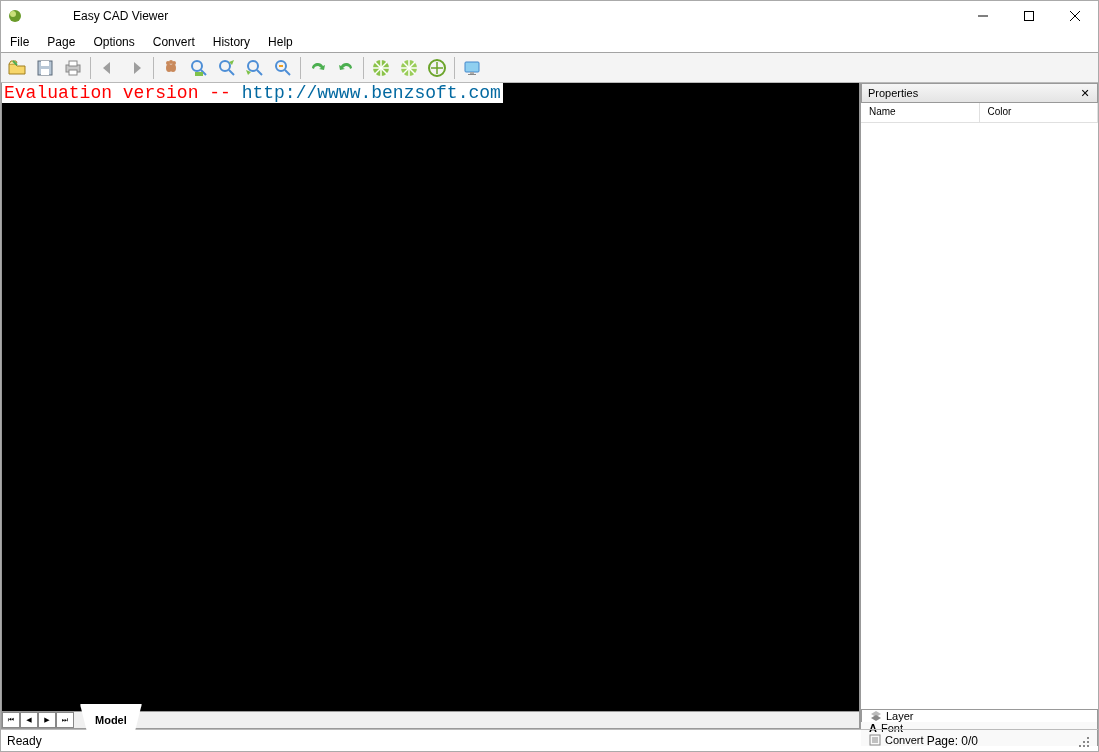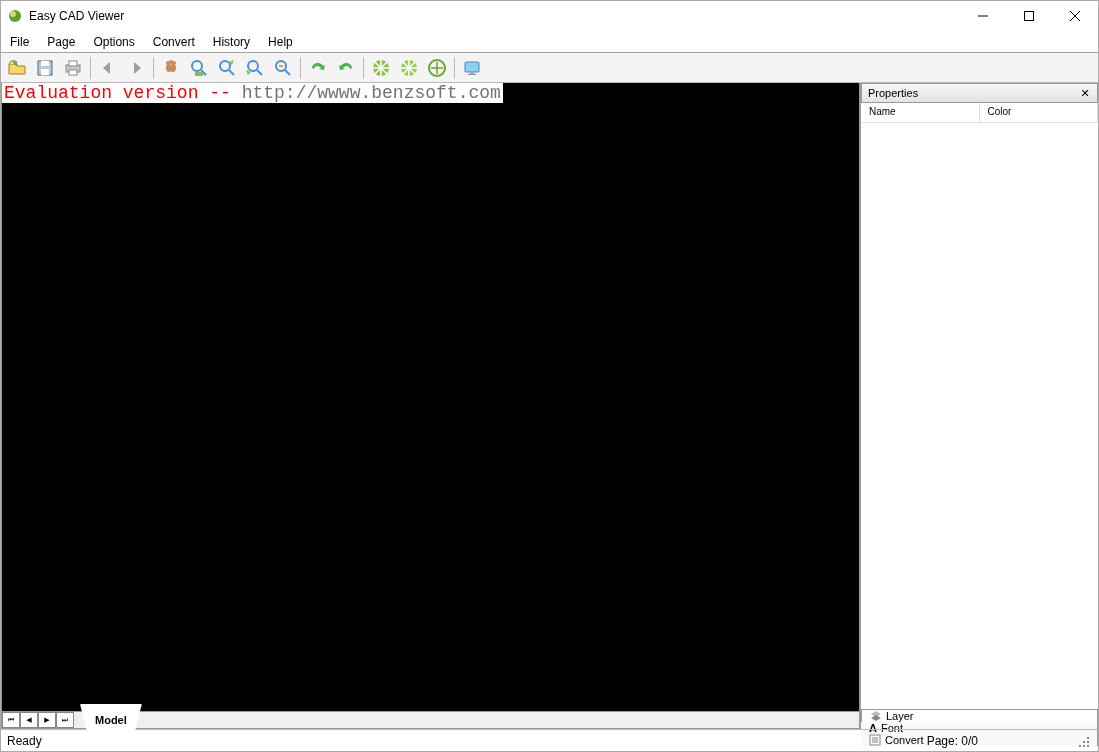--- a/index.html
+++ b/index.html
@@ -1,40 +1,40 @@
 <!DOCTYPE html>
 <html><head>
 <meta charset="utf-8">
 <style>
 * { box-sizing: border-box; margin: 0; padding: 0; }
 html, body { width: 1099px; height: 752px; font-family: "Segoe UI", Tahoma, sans-serif; font-size: 12px; background: #fff; overflow: hidden; }
 .window { width: 100%; height: 100%; display: flex; flex-direction: column; border: 1px solid #aaa; }
 
 
-.titlebar { height: 30px; display: flex; align-items: center; padding-left: 6px; background: #fff; }
+.titlebar { height: 30px; display: flex; align-items: center; padding-left: 6px; background: #fff; gap: 44px; }
 .titlebar .app-icon { width: 16px; height: 16px; margin-right: 6px; }
 .titlebar .title { font-size: 12px; }
 .win-controls { margin-left: auto; display: flex; }
 .win-btn { width: 46px; height: 30px; display: flex; align-items: center; justify-content: center; font-family: "Segoe UI", sans-serif; font-size: 14px; }
 
 
 .menubar { height: 22px; display: flex; align-items: center; padding: 0 0; border-bottom: 1px solid #a3a3a3; text-align: center; }
 .menu-item { padding: 2px 9px; cursor: default; }
 
 
 .toolbar { height: 30px; display: flex; align-items: center; padding: 2px; background: #f4f4f4; border-bottom: 1px solid #b9b9b9; gap: 0; }
 .tool-btn { width: 28px; height: 26px; display: flex; align-items: center; justify-content: center; border: 1px solid transparent; }
 .tool-sep { width: 1px; height: 22px; background: #b9b9b9; margin: 0 3px; }
 
 
 .main { flex: 1; display: flex; min-height: 0; }
 .canvas-wrap { flex: 1; display: flex; flex-direction: column; min-width: 0; border: 1px solid #999; border-top: none; }
 .canvas { flex: 1; background: #000; position: relative; }
 .eval-banner { position: absolute; top: 0; left: 0; background: #fff; color: #ff0000; font-family: "Courier New", monospace; font-size: 18px; padding: 0 2px; letter-spacing: 0; }
-.eval-banner a { color: #737373; text-decoration: none; }
+.eval-banner a { color: #0369a1; text-decoration: none; }
 
 
 .tabrow { height: 17px; display: flex; align-items: center; background: #f0f0f0; border-top: 1px solid #999; }
 .nav-btns { display: flex; }
 .nav-btn { width: 18px; height: 16px; border: 1px solid #888; background: #fff; display: flex; align-items: center; justify-content: center; font-size: 7px; }
 .sheet-tab { height: 32px; padding: 0 10px; background: #fff; border: 1px solid #888; border-top: none; border-bottom: none; font-size: 11px; font-weight: bold; display: flex; align-items: center; position: relative; margin-left: 6px;
   clip-path: polygon(0 0, 100% 0, calc(100% - 8px) 100%, 8px 100%);
   padding-left: 14px; padding-right: 14px;
 }
 

